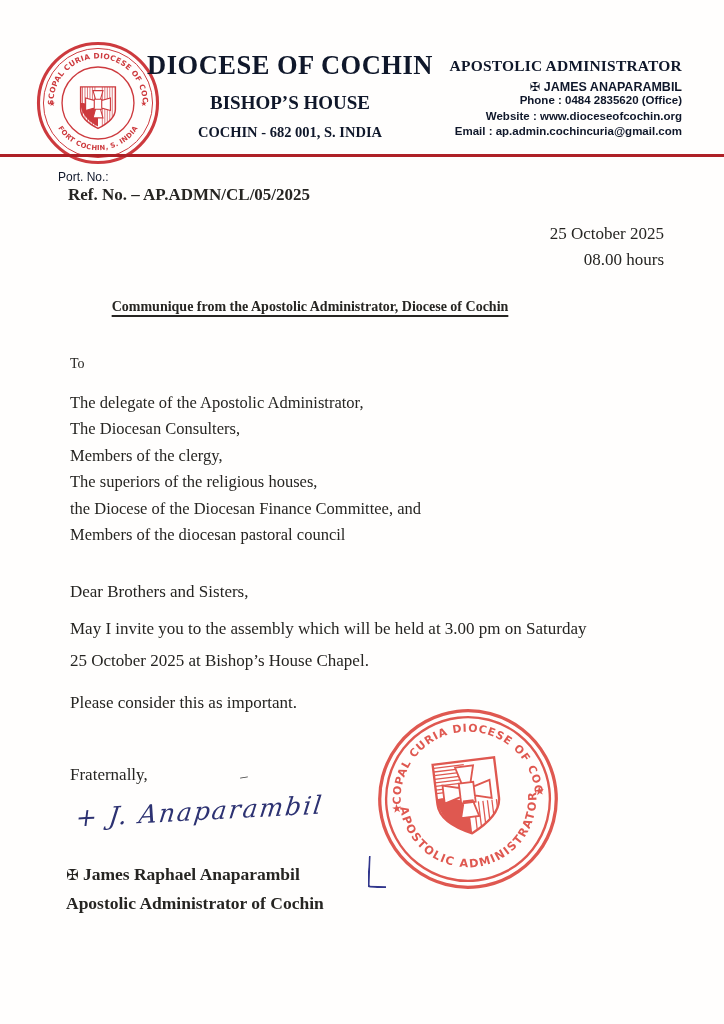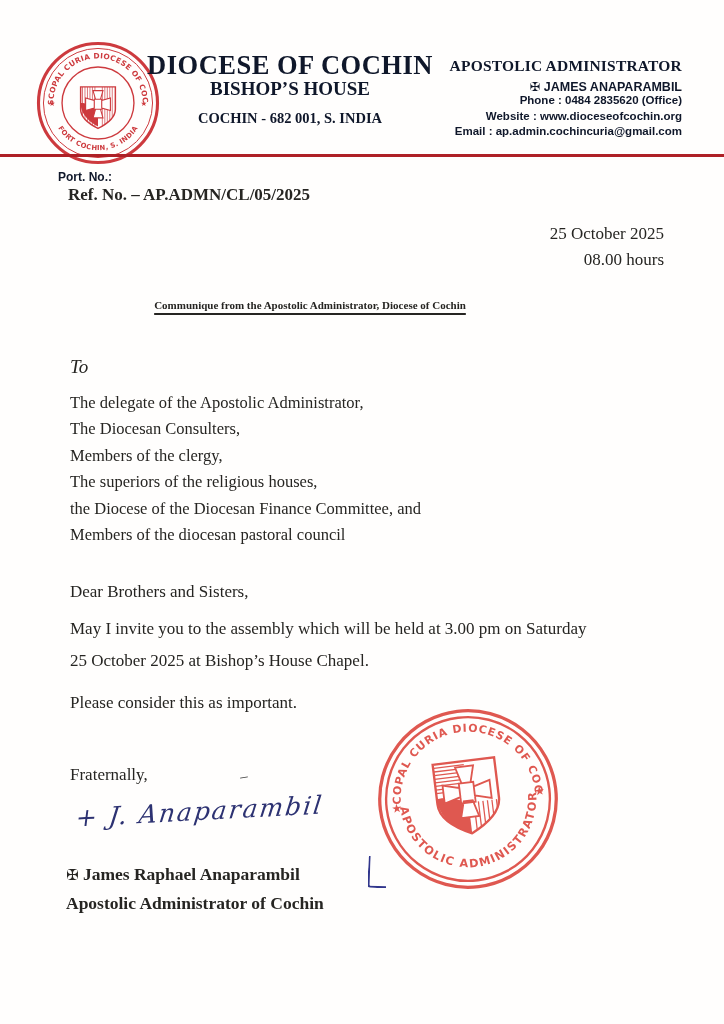--- a/index.html
+++ b/index.html
@@ -11,37 +11,37 @@
   .abs{position:absolute;}
   .red{color:#0f172a;}
   .serif{font-family:"Liberation Serif",serif;}
   .sans{font-family:"Liberation Sans",sans-serif;}
   .sym{font-family:"DejaVu Sans",sans-serif;}
 
   
   .seal-wrap{left:36px;top:41px;width:124px;height:124px;}
   .center-block{left:145px;top:52px;width:290px;text-align:center;}
   .org-name{font-size:26.5px;font-weight:bold;letter-spacing:.5px;line-height:1;}
-  .org-sub{font-size:19px;font-weight:bold;line-height:1;}
+  .org-sub{font-size:19px;font-weight:bold;margin-top:14px;line-height:1;}
   .org-addr{font-size:14.5px;font-weight:bold;margin-top:13px;line-height:1;}
   .right-block{right:42px;top:58px;width:280px;text-align:right;}
   .aa-title{font-size:15.5px;font-weight:bold;line-height:1;letter-spacing:.2px;}
   .aa-name{font-size:12.5px;font-weight:bold;margin-top:7px;line-height:1;}
   .aa-contact{font-size:11.5px;font-weight:bold;line-height:15.5px;}
   .rule{left:0;top:154px;width:724px;height:3px;background:#ae2026;}
 
   
-  .port-no{left:58px;top:170px;font-size:12px;font-weight:700;}
+  .port-no{left:58px;top:170px;font-size:12px;font-weight:400;}
   .ref-no{left:68px;top:185px;font-size:17px;font-weight:bold;}
   .dateline{right:60px;top:221px;text-align:right;font-size:17px;line-height:26px;}
 
   
-  .doc-title{left:0;top:299px;width:620px;text-align:center;font-size:11px;font-weight:bold;
+  .doc-title{left:0;top:299px;width:620px;text-align:center;font-size:14px;font-weight:bold;
     text-decoration:underline;text-decoration-thickness:1.8px;text-underline-offset:4px;}
-  .to-label{left:70px;top:356px;font-size:19px;font-style:italic;}
+  .to-label{left:70px;top:356px;font-size:14px;}
   .addressees{left:70px;top:390px;font-size:16.5px;line-height:26.4px;}
   .greeting{left:70px;top:582px;font-size:17px;}
   .body-line1{left:70px;top:619px;font-size:17px;}
   .body-line2{left:70px;top:651px;font-size:17px;}
   .note{left:70px;top:693px;font-size:17px;}
   .closing{left:70px;top:765px;font-size:17px;}
 
   
   .handwriting{left:76px;top:797px;font-size:25px;color:#2d3272;
     font-style:italic;letter-spacing:2px;transform:rotate(-3deg) skewX(-10deg);

